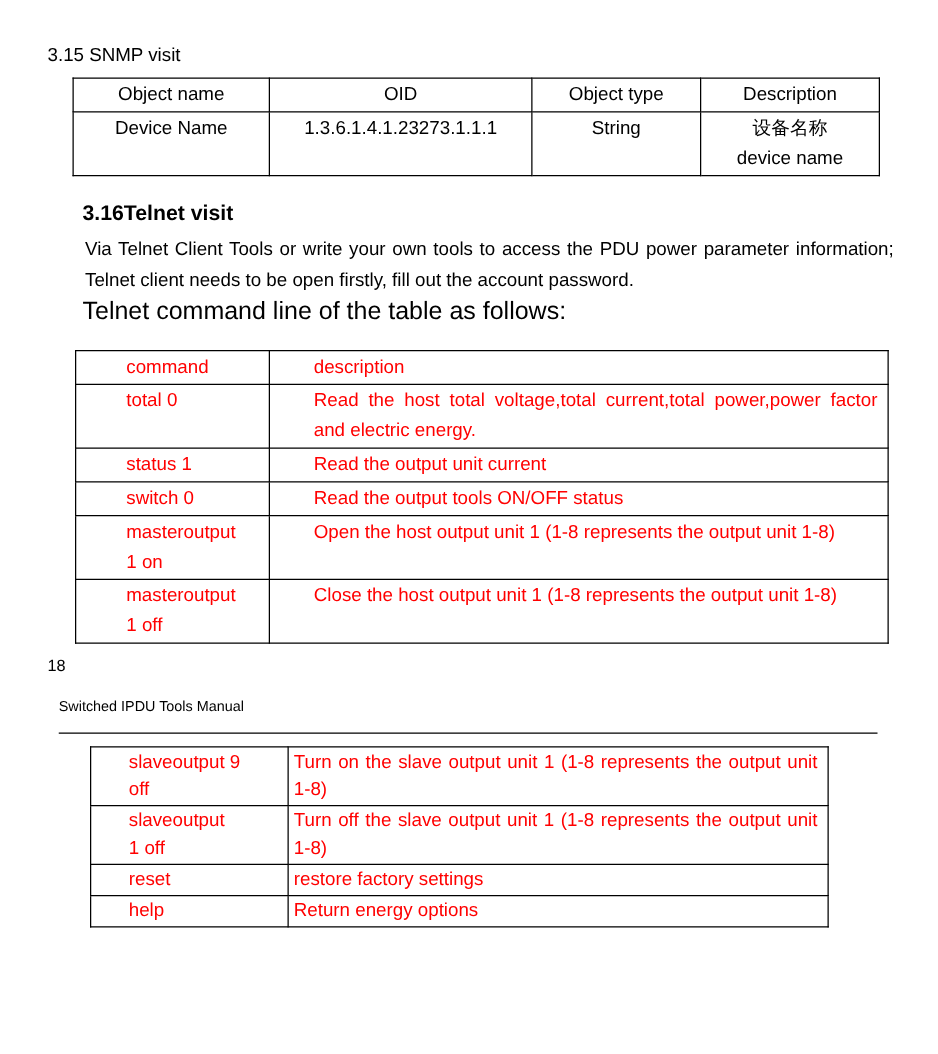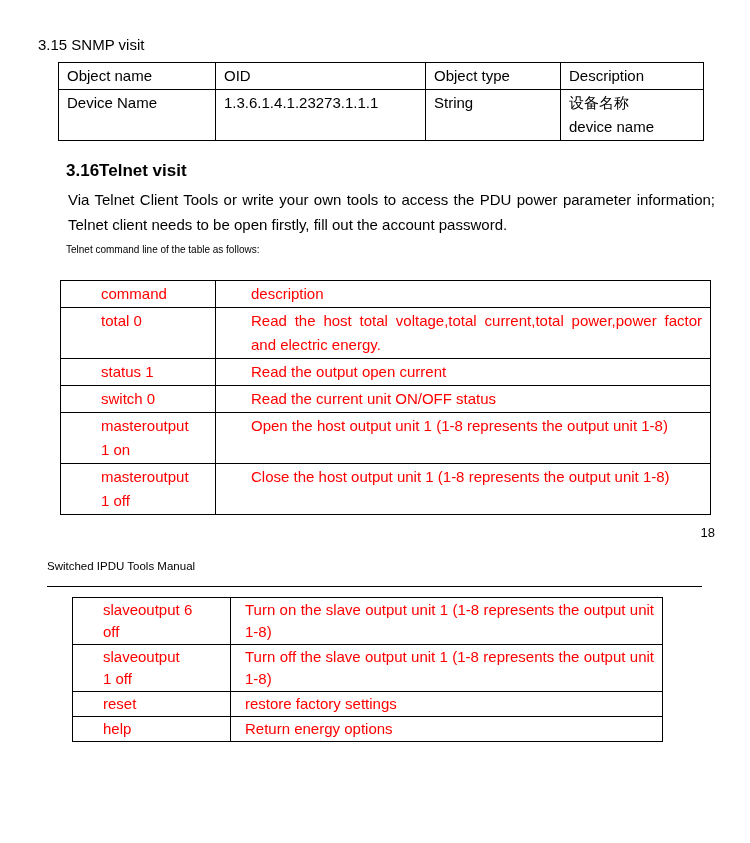--- a/index.html
+++ b/index.html
@@ -23,43 +23,43 @@
     font-size: 15px; line-height: 25px; margin: 0 0 0 25px;
   }
 
   table { border-collapse: collapse; table-layout: fixed; }
   td {
     border: 1px solid #000; font-size: 15px; line-height: 24px;
     vertical-align: top; padding: 1px 6px; overflow: hidden;
   }
   .pre { white-space: pre-line; }
 
-  .oid-table { margin: 2px 0 0 20px; width: 645px; }
+  .oid-table { margin: 2px 0 0 20px; width: 645px; text-align: center; }
   .oid-table td { padding: 1px 8px; }
 
   .telnet-heading {
     font-size: 17px; font-weight: bold; line-height: 20px;
     margin: 20px 0 6px 28px;
   }
   .telnet-para { margin-left: 30px; }
-  .telnet-caption { font-size: 10px; line-height: 25px; margin: 0 0 0 28px; }
+  .telnet-caption { font-size: 20px; line-height: 25px; margin: 0 0 0 28px; }
 
   .cmd-table { margin: 18px 0 0 22px; width: 650px; color: var(--table-red); }
   .cmd-table td.c1 { padding-left: 40px; }
   .cmd-table td.c2 { padding-left: 35px; padding-right: 8px; text-align: justify; }
 
-  .page-number { font-size: 13px; text-align: right; margin-top: 10px; line-height: 16px; }
+  .page-number { font-size: 13px; text-align: left; margin-top: 10px; line-height: 16px; }
 
   .manual-header { font-size: 11.5px; line-height: 14px; margin: 18px 0 0 9px; }
   .rule { border: none; border-top: 1.4px solid #000; margin: 13px 0 0 9px; width: 655px; }
 
   .cmd-table2 { margin: 10px 0 0 34px; width: 590px; color: var(--table-red); }
   .cmd-table2 td { line-height: 22px; }
   .cmd-table2 td.c1 { padding-left: 30px; }
-  .cmd-table2 td.c2 { padding-left: 14px; padding-right: 8px; text-align: justify; }
+  .cmd-table2 td.c2 { padding-left: 4px; padding-right: 8px; text-align: justify; }
 </style>
 </head>
 <body>
 
 <div class="page">
 
   <div class="section-heading-sm">3.15 SNMP visit</div>
 
   <table class="oid-table">
     <colgroup>
@@ -98,25 +98,25 @@
       <tr>
         <td class="c1">command</td>
         <td class="c2">description</td>
       </tr>
       <tr>
         <td class="c1">total 0</td>
         <td class="c2">Read the host total voltage,total current,total power,power factor and electric energy.</td>
       </tr>
       <tr>
         <td class="c1">status 1</td>
-        <td class="c2">Read the output open current</td>
+        <td class="c2">Read the output unit current</td>
       </tr>
       <tr>
         <td class="c1">switch 0</td>
-        <td class="c2">Read the current unit ON/OFF status</td>
+        <td class="c2">Read the output tools ON/OFF status</td>
       </tr>
       <tr>
         <td class="c1 pre">masteroutput
 1 on</td>
         <td class="c2">Open the host output unit 1 (1-8 represents the output unit 1-8)</td>
       </tr>
       <tr>
         <td class="c1 pre">masteroutput
 1 off</td>
         <td class="c2">Close the host output unit 1 (1-8 represents the output unit 1-8)</td>
@@ -129,21 +129,21 @@
   <div class="manual-header">Switched IPDU Tools Manual</div>
   <hr class="rule">
 
   <table class="cmd-table2">
     <colgroup>
         <col style="width:158px">
         <col style="width:432px">
       </colgroup>
     <tbody>
       <tr>
-        <td class="c1 pre">slaveoutput 6
+        <td class="c1 pre">slaveoutput 9
 off</td>
         <td class="c2">Turn on the slave output unit 1 (1-8 represents the output unit 1-8)</td>
       </tr>
       <tr>
         <td class="c1 pre">slaveoutput
 1 off</td>
         <td class="c2">Turn off the slave output unit 1 (1-8 represents the output unit 1-8)</td>
       </tr>
       <tr>
         <td class="c1">reset</td>

